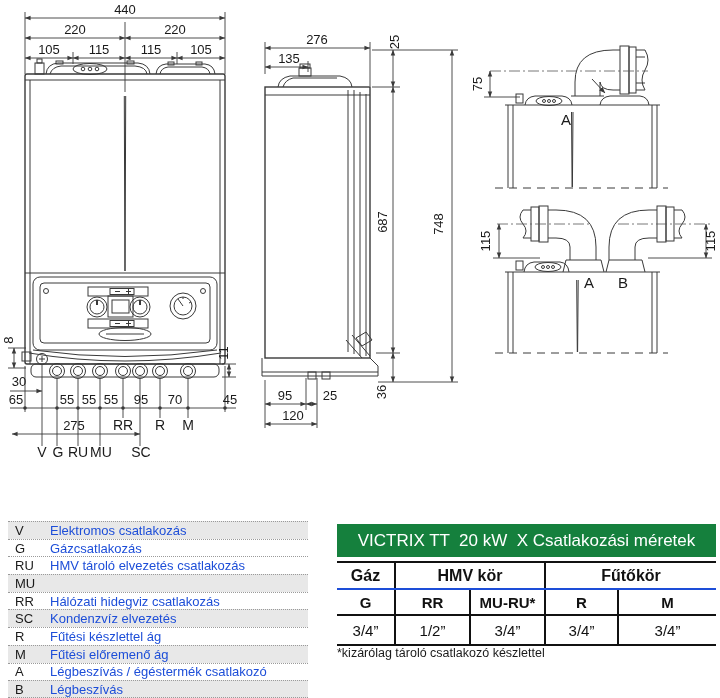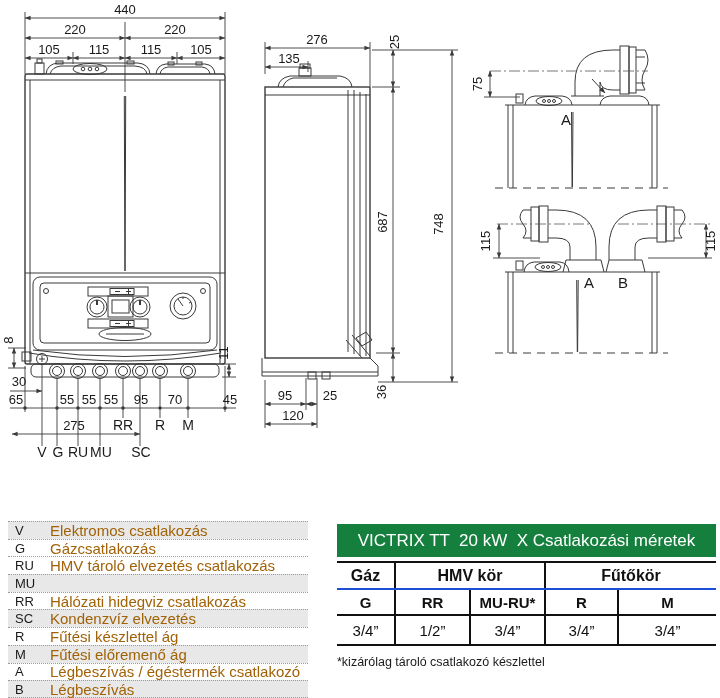--- a/index.html
+++ b/index.html
@@ -17,34 +17,34 @@
   .dtx  { font-size:13px; fill:#1a1a1a; stroke:none; text-anchor:middle; }
   .ltx  { font-size:14px; fill:#1a1a1a; stroke:none; text-anchor:middle; }
   .atx  { font-size:15px; fill:#1a1a1a; stroke:none; text-anchor:middle; }
 
   
   #legend { position:absolute; left:8px; top:521px; width:300px; }
   .leg-row { display:flex; height:17.7px; align-items:center; border-top:1px dotted #9a9a9a; }
   .leg-row:last-child { border-bottom:1px dotted #9a9a9a; }
   .leg-row.gray { background:#e8e8e8; }
   .leg-code { width:42px; padding-left:7px; font-size:13px; color:#1a1a1a; flex:0 0 auto; }
-  .leg-desc { font-size:15px; color:#a16207; }
+  .leg-desc { font-size:13px; color:#1d4ed8; }
 
   
   #sizebox { position:absolute; left:337px; top:524px; width:379px; }
   #table-title { height:33px; background:#15803d; color:#fff; font-size:17px;
                  display:flex; align-items:center; justify-content:center; white-space:pre; }
   #size-table { width:379px; border-collapse:collapse; margin-top:4px; table-layout:fixed;
                 border-top:2px solid #111; border-bottom:2px solid #111; }
   #size-table td { text-align:center; color:#111; }
   #size-table .grow td { font-weight:bold; font-size:16px; height:27px; border-bottom:2px solid #1d4ed8; }
   #size-table .hrow td { font-weight:bold; font-size:15px; height:26px; border-bottom:2px solid #111; }
   #size-table .vrow td { font-weight:normal; font-size:15px; height:30px; }
   #size-table td.vl { border-left:2px solid #111; }
-  #footnote { margin-top:9px; font-size:12.5px; color:#1a1a1a; }
+  #footnote { margin-top:0; font-size:12.5px; color:#1a1a1a; }
 </style>
 </head>
 <body>
 
 <div id="page">
 
 <svg id="drawing" width="720" height="516" viewBox="0 0 720 516">
   <defs>
     <marker id="ar" viewBox="0 0 10 10" refX="9.5" refY="5" markerWidth="6.5" markerHeight="6.5" orient="auto-start-reverse">
       <path d="M0,1.2 L10,5 L0,8.8 z" fill="#3a3a3a"></path>

